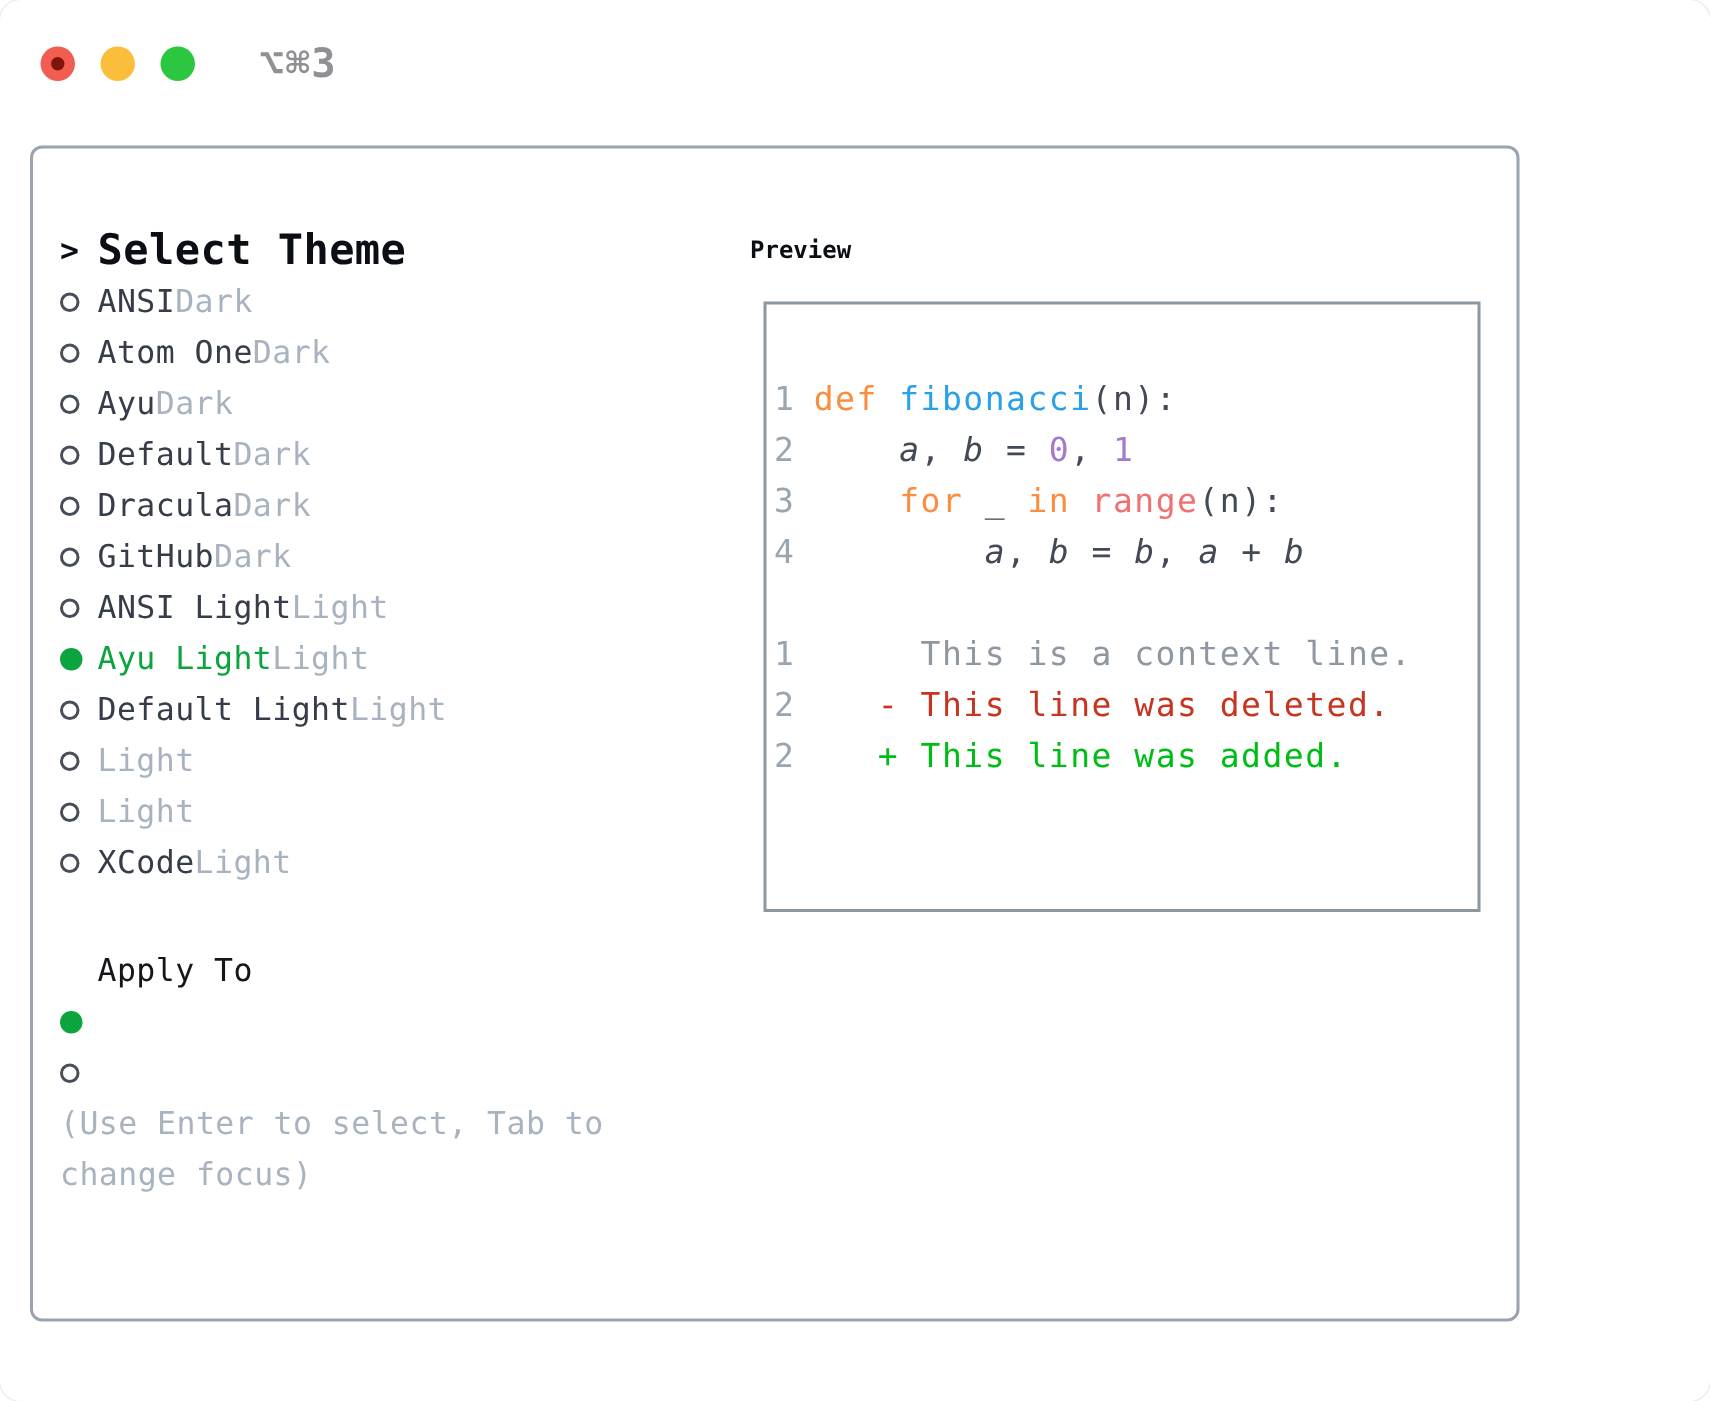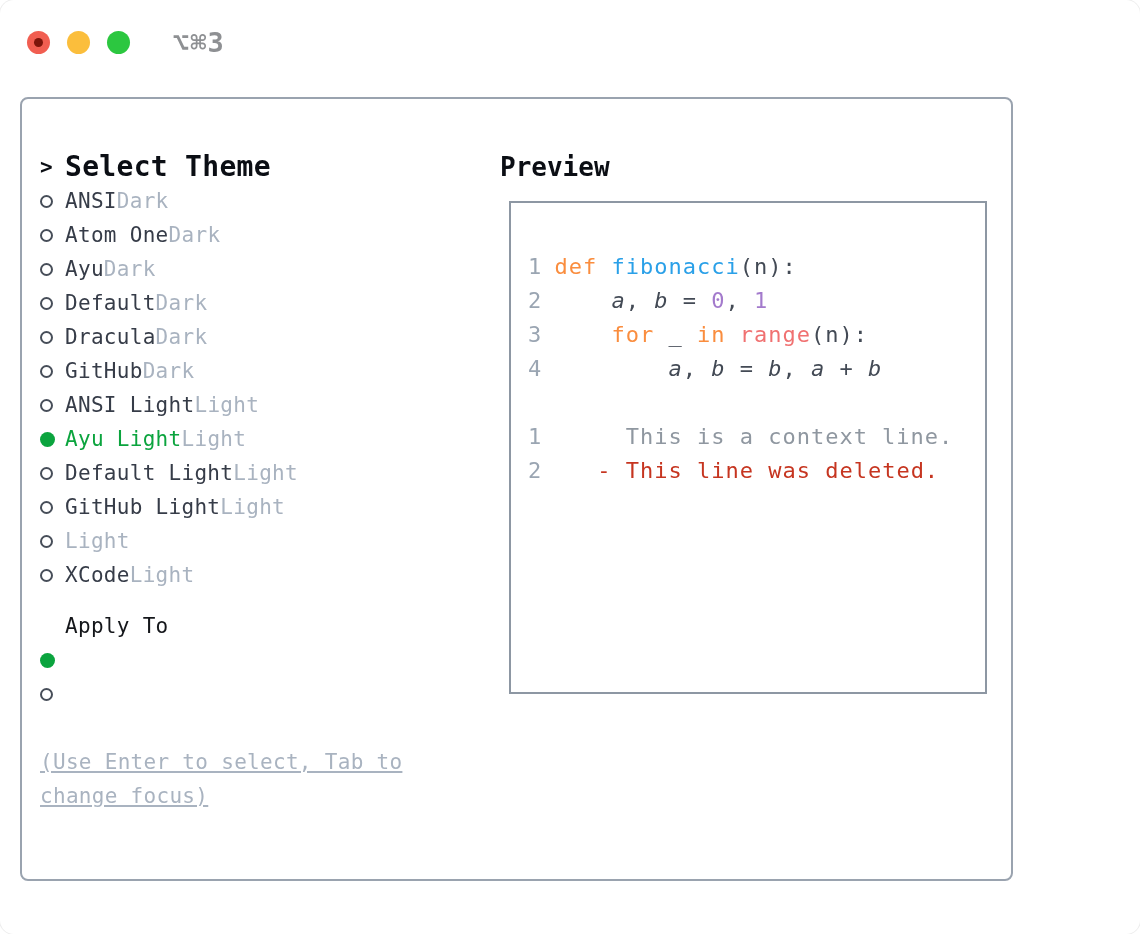--- a/index.html
+++ b/index.html
@@ -32,30 +32,30 @@
   .left-col{position:absolute; left:18px; top:51px; font-size:21px; letter-spacing:0.3px;}
   .row{height:34px; line-height:34px; display:flex; align-items:center; white-space:pre;}
   .marker{width:25px; flex:0 0 25px; display:flex; align-items:center;}
   .prompt{font-weight:bold; color:#0b0e14; display:inline-block; width:25px;}
   .header-label{font-weight:bold; color:#0b0e14; font-size:28px;}
   .radio{width:13px; height:13px; border:2px solid #474e59; border-radius:50%; display:inline-block;}
   .radio.sel{width:15px; height:15px; border:none; background:var(--green-sel);}
   .item-name{color:var(--ink);}
   .item-variant{color:var(--muted);}
   .row.selected .item-name{color:var(--green-sel);}
-  .apply-section{margin-top:17px;}
+  .apply-section{margin-top:38px;}
   .apply-label{color:#14161a;}
-  .help{margin-top:34px; color:var(--muted);text-decoration:underline;}
+  .help{color:var(--muted);}
   .help div{height:34px; line-height:34px; white-space:pre;}
   
-  .preview-title{position:absolute; left:478px; top:51px; height:34px; line-height:34px; font-weight:bold; color:#0b0e14; font-size:26px;}
+  .preview-title{position:absolute; left:478px; top:51px; height:34px; line-height:34px; font-weight:bold; color:#0b0e14; font-size:16px;}
   .preview-box{
-    position:absolute; left:487px; top:102px; width:478px; height:493px;
+    position:absolute; left:487px; top:102px; width:478px; height:407px;
     border:2px solid var(--preview-border); background:#fff;
-    padding:47px 0 0 17px; overflow:hidden;
+    padding:47px 0 0 5px; overflow:hidden;
   }
   .code-line{height:34px; line-height:34px; white-space:pre; font-size:22px; letter-spacing:1px;}
   .line-num{display:inline-block; width:2ch; color:var(--linenum);}
   .tk-kw{color:var(--kw);}
   .tk-fn{color:var(--fn);}
   .tk-const{color:var(--const);}
   .tk-rng{color:var(--rng);}
   .tk-pl{color:var(--pl);}
   .tk-var{color:var(--pl); font-style:italic;}
   .tk-ctx{color:var(--ctx);}
@@ -87,21 +87,21 @@
       <div id="theme-list">
           <div class="row"><span class="marker"><span class="radio"></span></span><span class="item-name">ANSI</span> <span class="item-variant">Dark</span></div>
           <div class="row"><span class="marker"><span class="radio"></span></span><span class="item-name">Atom One</span> <span class="item-variant">Dark</span></div>
           <div class="row"><span class="marker"><span class="radio"></span></span><span class="item-name">Ayu</span> <span class="item-variant">Dark</span></div>
           <div class="row"><span class="marker"><span class="radio"></span></span><span class="item-name">Default</span> <span class="item-variant">Dark</span></div>
           <div class="row"><span class="marker"><span class="radio"></span></span><span class="item-name">Dracula</span> <span class="item-variant">Dark</span></div>
           <div class="row"><span class="marker"><span class="radio"></span></span><span class="item-name">GitHub</span> <span class="item-variant">Dark</span></div>
           <div class="row"><span class="marker"><span class="radio"></span></span><span class="item-name">ANSI Light</span> <span class="item-variant">Light</span></div>
           <div class="row selected"><span class="marker"><span class="radio sel"></span></span><span class="item-name">Ayu Light</span> <span class="item-variant">Light</span></div>
           <div class="row"><span class="marker"><span class="radio"></span></span><span class="item-name">Default Light</span> <span class="item-variant">Light</span></div>
-          <div class="row"><span class="marker"><span class="radio"></span></span><span class="item-name">GitHub Light</span> <span class="item-variant">Light</span></div>
+          <div class="row"><span class="marker"><span class="radio"></span></span> <span class="item-variant">Light</span></div>
           <div class="row"><span class="marker"><span class="radio"></span></span> <span class="item-variant">Light</span></div>
           <div class="row"><span class="marker"><span class="radio"></span></span><span class="item-name">XCode</span> <span class="item-variant">Light</span></div>
         </div>
 
       <div class="apply-section">
         <div class="row">
           <span class="marker"></span>
           <span class="apply-label">Apply To</span>
         </div>
         <div id="apply-list">
@@ -118,16 +118,17 @@
 
     <div class="preview-title">Preview</div>
     <div class="preview-box" id="preview-box">
         <div class="code-line"><span class="line-num">1</span><span class="tk-kw">def </span><span class="tk-fn">fibonacci</span><span class="tk-pl">(n):</span></div>
         <div class="code-line"><span class="line-num">2</span><span class="tk-pl">    </span><span class="tk-var">a</span><span class="tk-pl">, </span><span class="tk-var">b</span><span class="tk-pl"> = </span><span class="tk-const">0</span><span class="tk-pl">, </span><span class="tk-const">1</span></div>
         <div class="code-line"><span class="line-num">3</span><span class="tk-pl">    </span><span class="tk-kw">for</span><span class="tk-pl"> _ </span><span class="tk-kw">in</span><span class="tk-pl"> </span><span class="tk-rng">range</span><span class="tk-pl">(n):</span></div>
         <div class="code-line"><span class="line-num">4</span><span class="tk-pl">        </span><span class="tk-var">a</span><span class="tk-pl">, </span><span class="tk-var">b</span><span class="tk-pl"> = </span><span class="tk-var">b</span><span class="tk-pl">, </span><span class="tk-var">a</span><span class="tk-pl"> + </span><span class="tk-var">b</span></div>
         <div class="code-line"><span class="line-num"></span></div>
         <div class="code-line"><span class="line-num">1</span><span class="tk-ctx">     This is a context line.</span></div>
         <div class="code-line"><span class="line-num">2</span><span class="tk-pl">   </span><span class="tk-del">- This line was deleted.</span></div>
+        <div class="code-line"><span class="line-num">2</span><span class="tk-pl">   </span><span class="tk-add">+ This line was added.</span></div>
       </div>
 
   </div>
 </div>
 
 </body></html>

